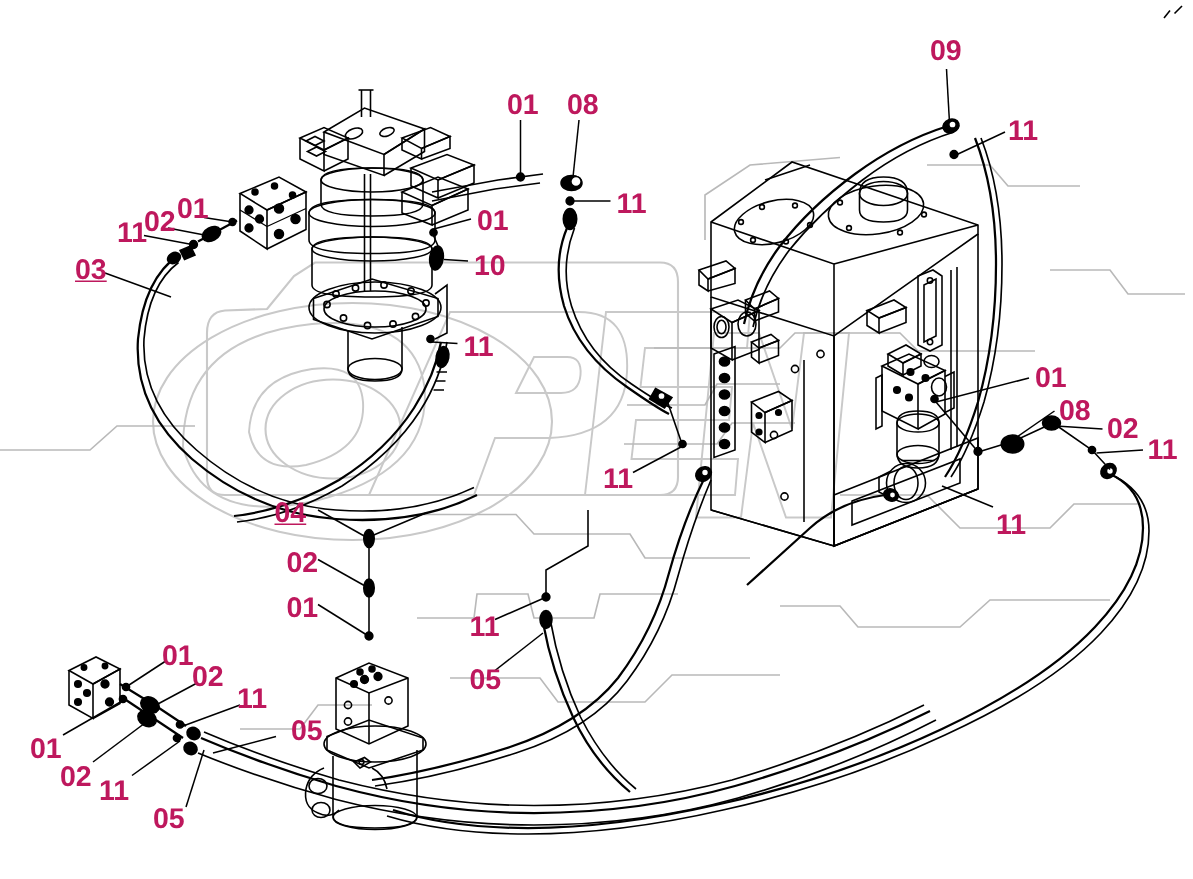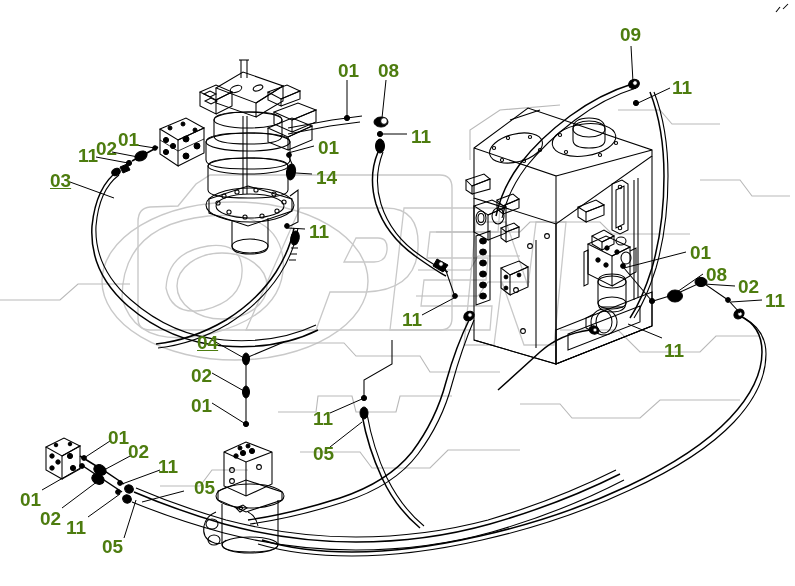--- a/index.html
+++ b/index.html
@@ -4,21 +4,21 @@
 <style>
   html,body{margin:0;padding:0;background:#fff;}
   body{font-family:"Liberation Sans", sans-serif;}
   #page{position:relative;width:795px;height:586px;background:#ffffff;overflow:hidden;}
   #svgroot{position:absolute;left:0;top:0;width:795px;height:586px;}
   .lbl{
     position:absolute;
     font-family:"Liberation Sans", sans-serif;
     font-weight:700;
     font-size:19px;
-    color:#4d7c0f;
+    color:#be185d;
     letter-spacing:0px;
     line-height:19px;
     white-space:nowrap;
     user-select:none;
   }
   .wm{fill:none;stroke:#c9c9c9;stroke-width:1.4;}
   .wmtxt{fill:none;stroke:#c9c9c9;stroke-width:1.3;}
   .ln{stroke:#000;stroke-width:1.05;fill:none;}
   .lnthin{stroke:#000;stroke-width:0.8;fill:none;}
   .hose{stroke:#000;stroke-width:1.5;fill:none;}
@@ -471,29 +471,29 @@
   <div class="lbl" style="left:338px;top:61px;">01</div>
   <div class="lbl" style="left:378px;top:61px;">08</div>
   <div class="lbl" style="left:411px;top:127px;">11</div>
   <div class="lbl" style="left:620px;top:25px;">09</div>
   <div class="lbl" style="left:672px;top:78px;">11</div>
   <div class="lbl" style="left:78px;top:146px;">11</div>
   <div class="lbl" style="left:96px;top:139px;">02</div>
   <div class="lbl" style="left:118px;top:130px;">01</div>
   <div class="lbl" style="left:50px;top:171px;text-decoration:underline;">03</div>
   <div class="lbl" style="left:318px;top:138px;">01</div>
-  <div class="lbl" style="left:316px;top:168px;">14</div>
+  <div class="lbl" style="left:316px;top:168px;">10</div>
   <div class="lbl" style="left:309px;top:222px;">11</div>
   <div class="lbl" style="left:402px;top:310px;">11</div>
   <div class="lbl" style="left:690px;top:243px;">01</div>
   <div class="lbl" style="left:706px;top:265px;">08</div>
   <div class="lbl" style="left:738px;top:277px;">02</div>
   <div class="lbl" style="left:765px;top:291px;">11</div>
   <div class="lbl" style="left:664px;top:341px;">11</div>
-  <div class="lbl" style="left:197px;top:333px;text-decoration:underline;">04</div>
+  <div class="lbl" style="left:183px;top:333px;text-decoration:underline;">04</div>
   <div class="lbl" style="left:191px;top:366px;">02</div>
   <div class="lbl" style="left:191px;top:396px;">01</div>
   <div class="lbl" style="left:313px;top:409px;">11</div>
   <div class="lbl" style="left:313px;top:444px;">05</div>
   <div class="lbl" style="left:108px;top:428px;">01</div>
   <div class="lbl" style="left:128px;top:442px;">02</div>
   <div class="lbl" style="left:158px;top:457px;">11</div>
   <div class="lbl" style="left:194px;top:478px;">05</div>
   <div class="lbl" style="left:20px;top:490px;">01</div>
   <div class="lbl" style="left:40px;top:509px;">02</div>

